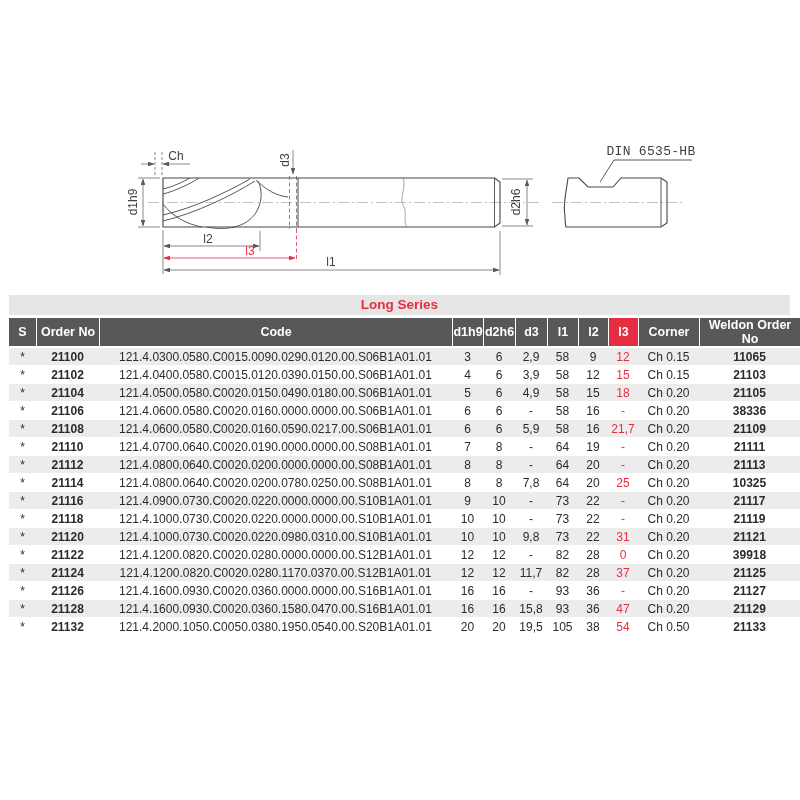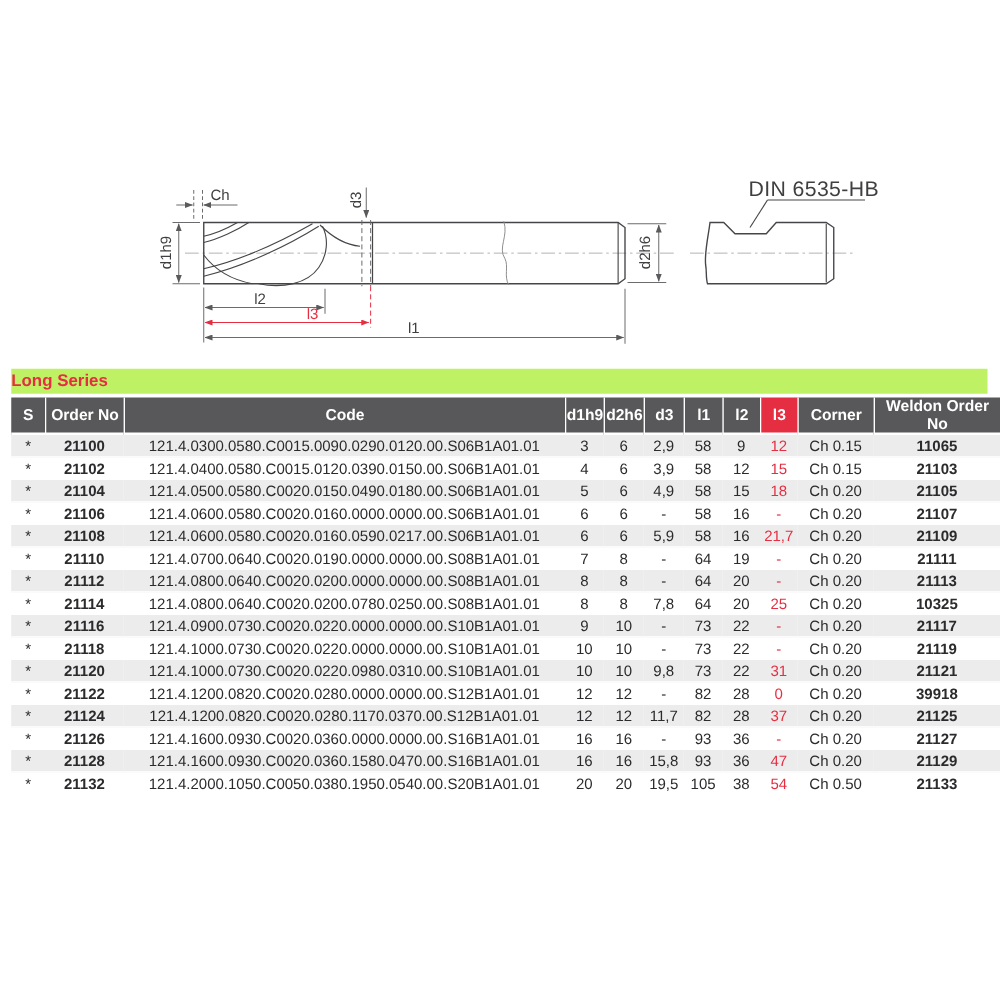--- a/index.html
+++ b/index.html
@@ -5,24 +5,24 @@
   html,body{margin:0;padding:0;background:#fff;}
   .sheet{position:relative;width:800px;height:800px;background:#fff;overflow:hidden;
          font-family:"Liberation Sans",sans-serif;color:#2b2b2d;padding-left:45px;}
   
   .drawing-layer{position:absolute;left:0;top:0;width:800px;height:295px;}
   .drawing-layer svg{position:absolute;left:0;top:0;}
   .lbl{position:absolute;font-size:12px;color:#3f3f41;white-space:nowrap;
        transform:translate(-50%,-50%);line-height:1;}
   .lbl.rot{transform:translate(-50%,-50%) rotate(-90deg);}
   .lbl.red{color:#e62e42;}
-  .lbl.din{font-size:17px;letter-spacing:.3px;}
+  .lbl.din{font-size:13px;letter-spacing:.3px;font-family:Liberation Mono, monospace;}
   
   .table-wrap{position:absolute;left:9px;top:295px;width:781px;}
-  .series-title{height:20px;line-height:20px;background:#bef264;text-align:left;
+  .series-title{height:20px;line-height:20px;background:#e5e5e5;text-align:center;
                 color:#e62e42;font-weight:bold;font-size:13.5px;margin-bottom:3px;}
   table.tbl{border-collapse:separate;border-spacing:0;width:781px;table-layout:fixed;font-size:12px;}
   table.tbl thead th{background:#58585a;color:#fff;font-weight:bold;height:22px;
                      padding:0;text-align:center;border-bottom:2px solid #fff;font-size:12.5px;}
   table.tbl thead th + th{border-left:1px solid #fff;}
   table.tbl thead th.col-l3{background:#e62e42;}
   table.tbl tbody td{height:17px;padding:0;text-align:center;border-bottom:1px solid #fff;
                      white-space:nowrap;overflow:hidden;}
   table.tbl tbody tr:nth-child(odd){background:#ececec;}
   .col-s{width:27px;}
@@ -181,21 +181,21 @@
             <td class="col-s">*</td>
             <td class="col-order_no">21106</td>
             <td class="col-code">121.4.0600.0580.C0020.0160.0000.0000.00.S06B1A01.01</td>
             <td class="col-d1h9">6</td>
             <td class="col-d2h6">6</td>
             <td class="col-d3">-</td>
             <td class="col-l1">58</td>
             <td class="col-l2">16</td>
             <td class="col-l3">-</td>
             <td class="col-corner">Ch 0.20</td>
-            <td class="col-weldon_order_no">21107</td>
+            <td class="col-weldon_order_no">38336</td>
           </tr>
           <tr>
             <td class="col-s">*</td>
             <td class="col-order_no">21108</td>
             <td class="col-code">121.4.0600.0580.C0020.0160.0590.0217.00.S06B1A01.01</td>
             <td class="col-d1h9">6</td>
             <td class="col-d2h6">6</td>
             <td class="col-d3">5,9</td>
             <td class="col-l1">58</td>
             <td class="col-l2">16</td>

